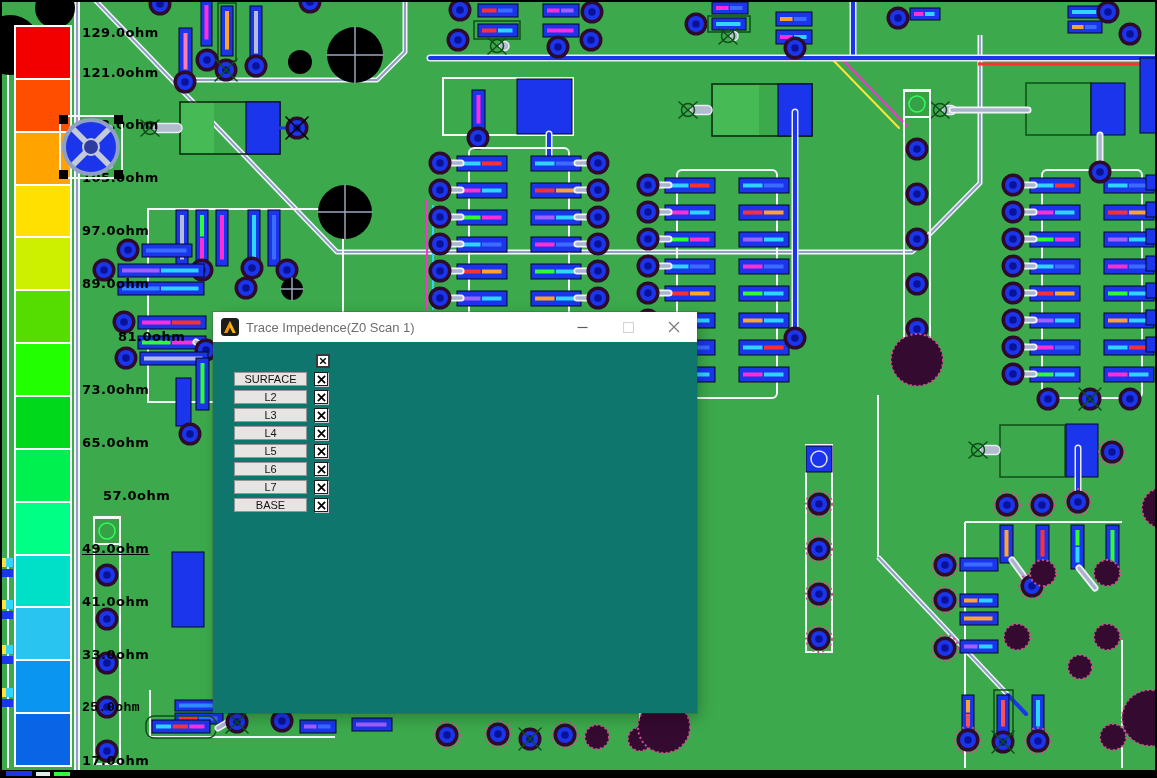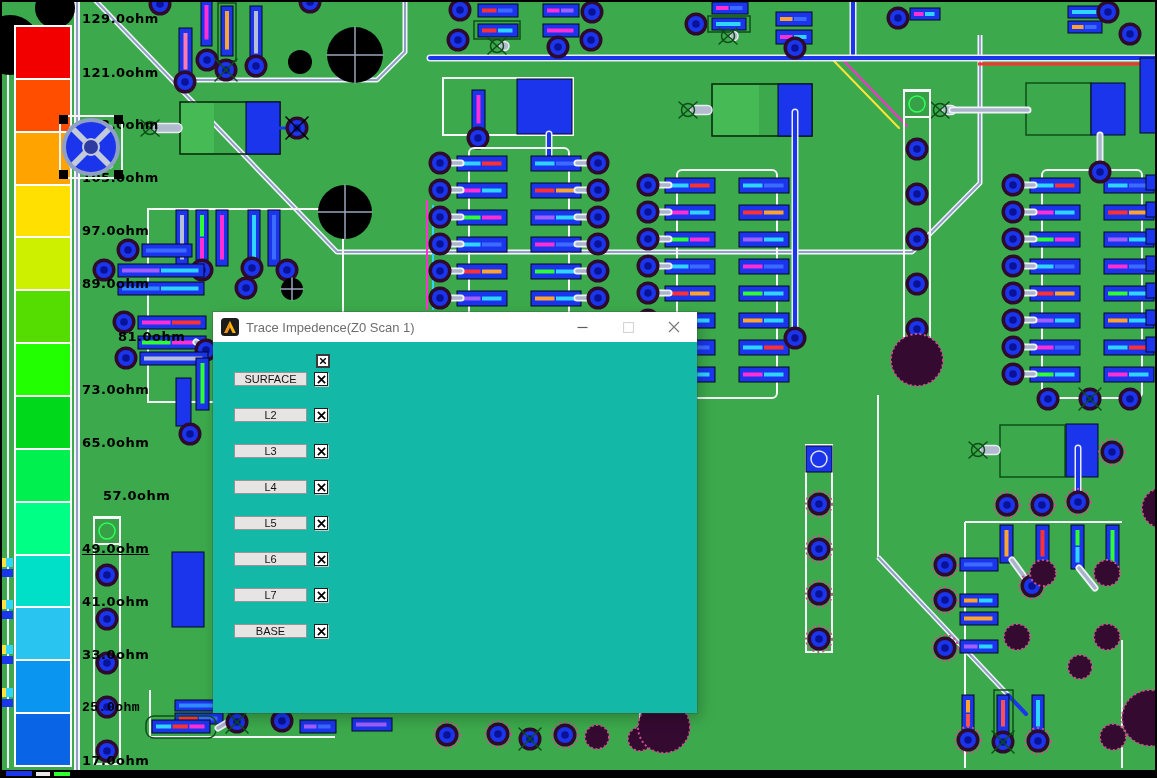--- a/index.html
+++ b/index.html
@@ -16,33 +16,33 @@
   #scale .blk{flex:1;border-bottom:2px solid #fff;}
   #scale .blk:last-child{border-bottom:none;}
   .scale-label{
     position:absolute;left:82px;z-index:2;color:#000;
     font:bold 13px "DejaVu Sans",sans-serif;letter-spacing:.5px;white-space:nowrap;
   }
   #wheel{position:absolute;left:59px;top:115px;z-index:3;}
   
   .dialog{
     position:absolute;left:213px;top:312px;width:484px;height:401px;z-index:10;
-    background:#14b8a6;box-shadow:0 0 0 1px rgba(60,60,60,.25),3px 5px 14px rgba(0,0,0,.25);
+    background:#0f766e;box-shadow:0 0 0 1px rgba(60,60,60,.25),3px 5px 14px rgba(0,0,0,.25);
   }
   .titlebar{height:30px;background:#fff;display:flex;align-items:center;}
   .app-icon{width:18px;height:18px;margin-left:8px;flex:0 0 auto;}
   .dlg-title{margin-left:7px;font-size:13px;color:#6e6e6e;white-space:nowrap;}
   .controls{margin-left:auto;display:flex;height:100%;}
   .ctrl{width:46px;height:100%;display:flex;align-items:center;justify-content:center;cursor:default;}
   .select-all{
     position:absolute;left:103px;top:42px;width:10px;height:10px;background:#fff;
     border:2px solid #3a3a3a;display:flex;align-items:center;justify-content:center;
   }
   .layer-rows{position:absolute;left:21px;top:60px;}
-  .layer-row{display:flex;align-items:center;height:14px;margin-bottom:22px;}
+  .layer-row{display:flex;align-items:center;height:14px;margin-bottom:4px;}
   .layer-btn{
     width:73px;height:14px;background:#e6e5e4;border:1px solid #969696;
     font-family:"Liberation Sans",sans-serif;font-size:11px;color:#141414;
     padding:0;line-height:11px;text-align:center;
   }
   .cb{
     width:12px;height:12px;margin-left:7px;background:#fff;border:1px solid #1d1d1d;
     box-shadow:1px 1px 0 #c9c9c9;display:flex;align-items:center;justify-content:center;
   }
 </style>
@@ -817,21 +817,21 @@
       <div class="blk" style="background: rgb(34, 255, 0);"></div>
       <div class="blk" style="background: rgb(0, 216, 28);"></div>
       <div class="blk" style="background: rgb(0, 240, 80);"></div>
       <div class="blk" style="background: rgb(0, 255, 133);"></div>
       <div class="blk" style="background: rgb(0, 224, 200);"></div>
       <div class="blk" style="background: rgb(41, 197, 240);"></div>
       <div class="blk" style="background: rgb(10, 150, 240);"></div>
       <div class="blk" style="background: rgb(10, 100, 230);"></div>
     </div>
   <div id="scale-labels">
-      <div class="scale-label" style="top: 11px;">129.0ohm</div>
+      <div class="scale-label" style="top: 25px;">129.0ohm</div>
       <div class="scale-label" style="top: 65px;">121.0ohm</div>
       <div class="scale-label" style="top: 117px;">113.0ohm</div>
       <div class="scale-label" style="top: 170px;">105.0ohm</div>
       <div class="scale-label" style="top: 223px;">97.0ohm</div>
       <div class="scale-label" style="top: 276px;">89.0ohm</div>
       <div class="scale-label" style="top: 329px; margin-left: 36px;">81.0ohm</div>
       <div class="scale-label" style="top: 382px;">73.0ohm</div>
       <div class="scale-label" style="top: 435px;">65.0ohm</div>
       <div class="scale-label" style="top: 488px; margin-left: 21px;">57.0ohm</div>
       <div class="scale-label" style="top: 541px; text-decoration: underline;">49.0ohm</div>

